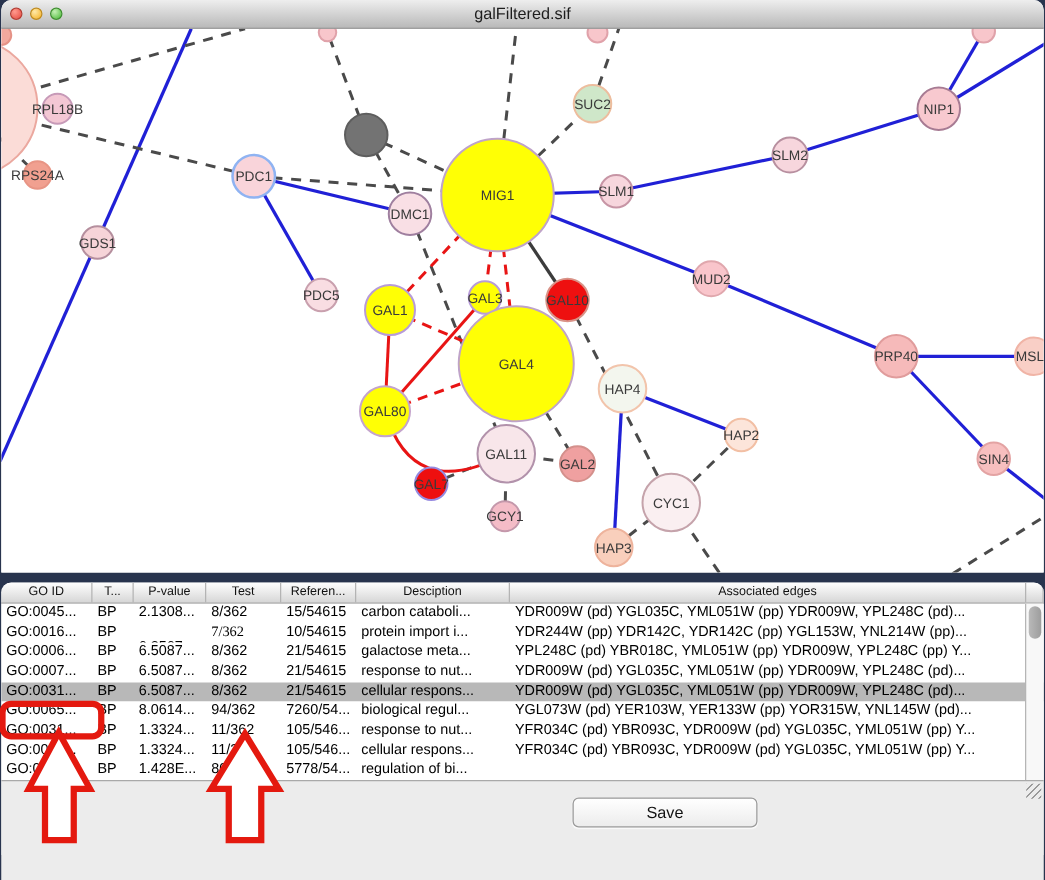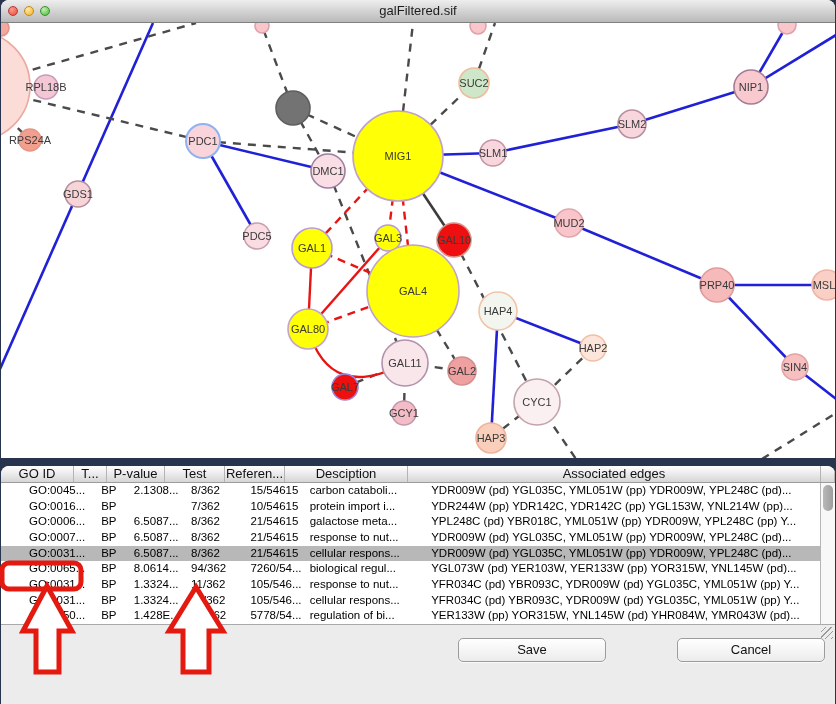--- a/index.html
+++ b/index.html
@@ -13,26 +13,26 @@
   .lights{position:absolute;left:7px;top:6px;display:flex;gap:6px;}
   .light{width:10px;height:10px;border-radius:50%;display:inline-block;box-sizing:border-box;}
   .light.red{background:radial-gradient(circle at 35% 30%,#ff9a8e,#e6493f);border:1px solid #b53c32;}
   .light.yellow{background:radial-gradient(circle at 35% 30%,#ffe9a8,#f5b121);border:1px solid #c08b1d;}
   .light.green{background:radial-gradient(circle at 35% 30%,#c4f0b4,#46b934);border:1px solid #3d8f2e;}
   .light.gray{background:radial-gradient(circle at 35% 30%,#f2f2f2,#c9c9c9);border:1px solid #9e9e9e;}
   #net-win{top:0;height:458px;background:#ffffff;}
   #net-canvas{display:block;background:#ffffff;}
   #noa-win{top:466px;height:238px;background:#ececec;}
   #tbl-header{height:16px;background:linear-gradient(#ffffff,#d6d6d6);
-              border-bottom:1px solid #9c9c9c;display:flex;font-size:13px;color:#111;}
+              border-bottom:1px solid #9c9c9c;display:flex;font-size:10px;color:#111;}
   .hcell{box-sizing:border-box;border-right:1px solid #b4b4b4;text-align:center;
          line-height:15px;overflow:hidden;white-space:nowrap;}
   #tbl-body{position:relative;height:141px;background:#ffffff;}
   .trow{display:flex;height:15.66px;line-height:15.7px;font-size:11.5px;color:#000;
-        white-space:nowrap;padding-left:24px;}
+        white-space:nowrap;}
   .trow.selected{background:#b8b8b8;}
   .tcell{box-sizing:border-box;padding-left:4px;overflow:hidden;white-space:nowrap;}
   #vscroll{position:absolute;right:0;top:0;width:15px;height:141px;background:#f8f8f8;
            border-left:1px solid #b5b5b5;box-sizing:border-box;}
   #vthumb{position:absolute;left:2px;top:2px;width:10px;height:26px;border-radius:5px;
           background:linear-gradient(90deg,#b9b9b9,#9d9d9d);}
   #bottom-panel{position:relative;height:59px;background:#ececec;border-top:1px solid #a9a9a9;}
   .mac-btn{position:absolute;top:13px;width:146px;height:22px;border:1px solid #9c9c9c;
            border-radius:5px;background:linear-gradient(#ffffff,#ececec);
            font-size:13px;color:#111;text-align:center;line-height:21px;
@@ -187,21 +187,21 @@
           <div class="tcell" style="width: 58px;">2.1308...</div>
           <div class="tcell" style="width: 60px;">8/362</div>
           <div class="tcell" style="width: 60px;">15/54615</div>
           <div class="tcell" style="width: 123px;">carbon cataboli...</div>
           <div class="tcell" style="width: 413px;">YDR009W (pd) YGL035C, YML051W (pp) YDR009W, YPL248C (pd)...</div>
         </div>
         <div class="trow">
           <div class="tcell" style="width: 73px;">GO:0016...</div>
           <div class="tcell" style="width: 33px;">BP</div>
           <div class="tcell" style="width: 58px; margin-top: 12px;">6.2567...</div>
-          <div class="tcell" style="width: 60px;">7/362</div>
+          <div class="tcell" style="width: 60px; font-family: Liberation Serif, serif;">7/362</div>
           <div class="tcell" style="width: 60px;">10/54615</div>
           <div class="tcell" style="width: 123px;">protein import i...</div>
           <div class="tcell" style="width: 413px;">YDR244W (pp) YDR142C, YDR142C (pp) YGL153W, YNL214W (pp)...</div>
         </div>
         <div class="trow">
           <div class="tcell" style="width: 73px;">GO:0006...</div>
           <div class="tcell" style="width: 33px;">BP</div>
           <div class="tcell" style="width: 58px;">6.5087...</div>
           <div class="tcell" style="width: 60px;">8/362</div>
           <div class="tcell" style="width: 60px;">21/54615</div>
@@ -253,32 +253,30 @@
           <div class="tcell" style="width: 123px;">cellular respons...</div>
           <div class="tcell" style="width: 413px;">YFR034C (pd) YBR093C, YDR009W (pd) YGL035C, YML051W (pp) Y...</div>
         </div>
         <div class="trow">
           <div class="tcell" style="width: 73px;">GO:0050...</div>
           <div class="tcell" style="width: 33px;">BP</div>
           <div class="tcell" style="width: 58px;">1.428E...</div>
           <div class="tcell" style="width: 60px;">80/362</div>
           <div class="tcell" style="width: 60px;">5778/54...</div>
           <div class="tcell" style="width: 123px;">regulation of bi...</div>
-          <div class="tcell" style="width: 413px;">YER133W (pp) YOR315W, YNL145W (pd) YHR084W, YMR043W (pd)...</div>
         </div>
       </div>
     <div id="vscroll">
       <div id="vthumb"></div>
     </div>
   </div>
 
   <div id="bottom-panel">
     <div id="grip"></div>
     <div class="mac-btn" style="left:457px">Save</div>
-    <div class="mac-btn" style="left:676px">Cancel</div>
   </div>
 </div>
 
 <svg id="annot" width="836" height="704">
     <rect x="2" y="563" width="79" height="26" rx="7" fill="none" stroke="#e4190f" stroke-width="5"></rect>
     <polygon points="47,586 23,631 36,631 36,672 59,672 59,631 72,631" fill="#ffffff" stroke="#e4190f" stroke-width="5" stroke-linejoin="miter"></polygon>
     <polygon points="196,587 169,631 183,631 183,672 209,672 209,631 223,631" fill="#ffffff" stroke="#e4190f" stroke-width="5" stroke-linejoin="miter"></polygon>
   </svg>
 
 </body></html>

